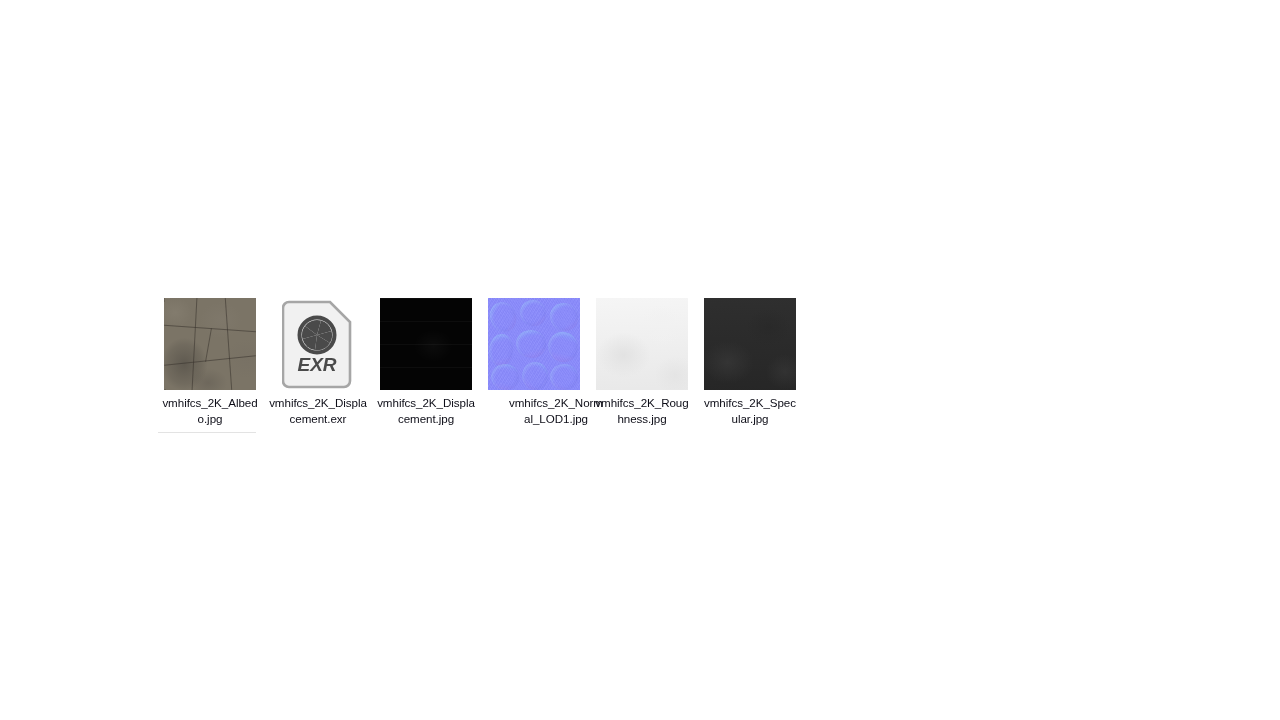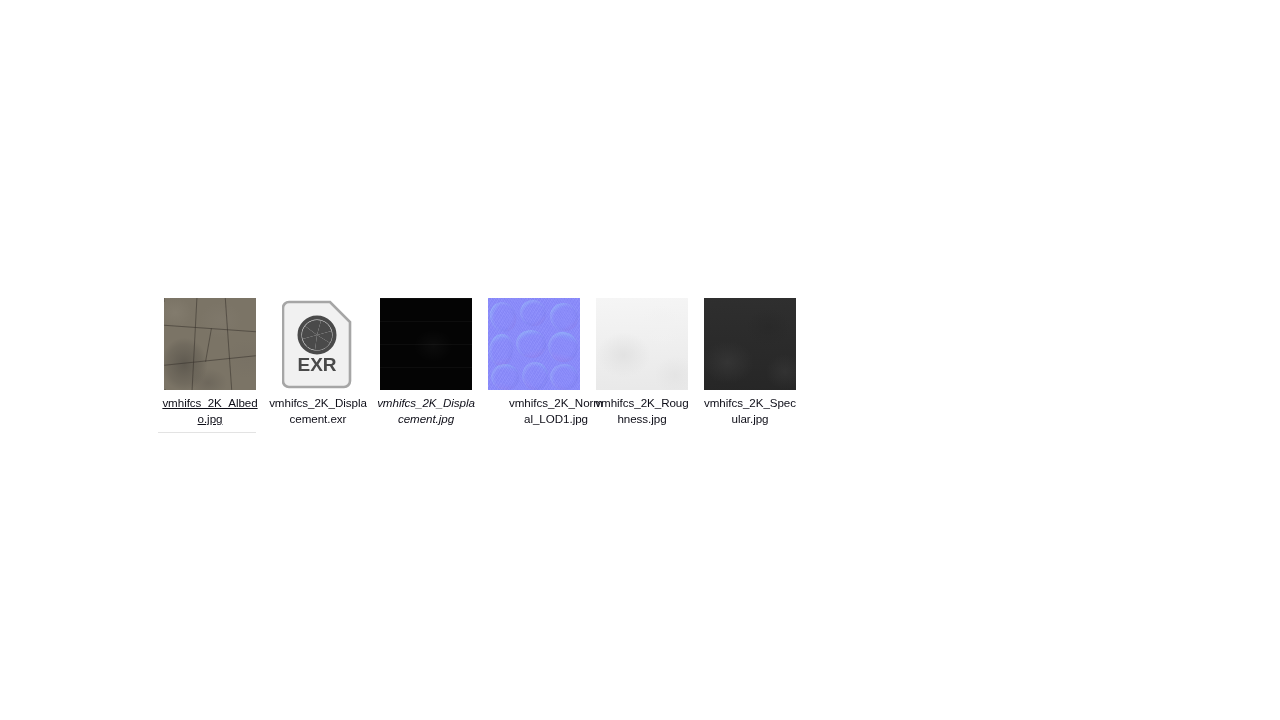--- a/index.html
+++ b/index.html
@@ -137,38 +137,39 @@
       linear-gradient(2deg, rgba(24,24,24,0.35), rgba(52,52,52,0.15));
   }
 
   
   .exr-icon {
     position: absolute;
     left: 10px;
     top: 0px;
     width: 70px;
     height: 92px;
+    font-style: italic;
   }
   .exr-icon svg { display: block; }
 </style>
 </head>
 <body style="background: rgb(255, 255, 255);">
 
 <div id="file-grid">
     <div class="file-item selected">
       <div class="thumb-box">
         <div class="thumb-img tex-albedo">
           <span class="crack" style="left: 0px; top: 30px; width: 92px; height: 1.4px; transform: rotate(4deg);"></span>
           <span class="crack" style="left: 0px; top: 62px; width: 92px; height: 1.2px; transform: rotate(-6deg);"></span>
           <span class="crack" style="left: 30px; top: 0px; width: 1.4px; height: 92px; transform: rotate(3deg);"></span>
           <span class="crack" style="left: 64px; top: 0px; width: 1.2px; height: 92px; transform: rotate(-4deg);"></span>
           <span class="crack" style="left: 44px; top: 30px; width: 1.1px; height: 34px; transform: rotate(10deg);"></span>
         </div>
       </div>
-      <div class="file-label" style="color: rgb(13, 13, 23); text-decoration: underline;">vmhifcs_2K_Albedo.jpg</div>
+      <div class="file-label" style="color: rgb(13, 13, 23);">vmhifcs_2K_Albedo.jpg</div>
       <div class="selection-rule" style="background: rgb(227, 227, 227);"></div>
     </div>
     <div class="file-item">
       <div class="thumb-box">
         <div class="thumb-img">
           <div class="exr-icon">
             <svg width="70" height="92" viewBox="0 0 70 92">
               <path d="M6 3 H47 L67 23 V82 A6 6 0 0 1 61 88 H6 A6 6 0 0 1 0 82 V9 A6 6 0 0 1 6 3 Z" transform="translate(1,1)" fill="#f1f1f1" stroke="#a6a6a6" stroke-width="2.6"></path>
               <g transform="translate(35,37)" fill="#4a4a4a">
                 <circle cx="0" cy="0" r="17.5" fill="none" stroke="#4a4a4a" stroke-width="4"></circle>
@@ -185,21 +186,21 @@
             </svg>
           </div>
         </div>
       </div>
       <div class="file-label" style="color: rgb(13, 13, 23);">vmhifcs_2K_Displacement.exr</div>
     </div>
     <div class="file-item">
       <div class="thumb-box">
         <div class="thumb-img tex-black"></div>
       </div>
-      <div class="file-label" style="color: rgb(13, 13, 23); font-style: italic;">vmhifcs_2K_Displacement.jpg</div>
+      <div class="file-label" style="color: rgb(13, 13, 23);">vmhifcs_2K_Displacement.jpg</div>
     </div>
     <div class="file-item">
       <div class="thumb-box">
         <div class="thumb-img">
           <div class="tex-normal">
             <div class="cell" style="left: 2px; top: 4px; width: 26px; height: 30px; transform: rotate(-12deg); background-image: linear-gradient(128deg, rgba(120, 255, 255, 0.14) 0%, rgba(138, 139, 251, 0) 30%, rgba(138, 139, 251, 0) 70%, rgba(255, 130, 220, 0.11) 100%); box-shadow: rgba(190, 255, 255, 0.176) 2px 2px 3px inset, rgba(96, 92, 210, 0.125) -2px -2px 3px inset;"></div>
             <div class="cell" style="left: 32px; top: 2px; width: 26px; height: 26px; transform: rotate(6deg); background-image: linear-gradient(139deg, rgba(120, 255, 255, 0.14) 0%, rgba(138, 139, 251, 0) 30%, rgba(138, 139, 251, 0) 70%, rgba(255, 130, 220, 0.11) 100%); box-shadow: rgba(190, 255, 255, 0.176) 2px 2px 3px inset, rgba(96, 92, 210, 0.125) -2px -2px 3px inset;"></div>
             <div class="cell" style="left: 62px; top: 5px; width: 28px; height: 28px; transform: rotate(-4deg); background-image: linear-gradient(150deg, rgba(120, 255, 255, 0.14) 0%, rgba(138, 139, 251, 0) 30%, rgba(138, 139, 251, 0) 70%, rgba(255, 130, 220, 0.11) 100%); box-shadow: rgba(190, 255, 255, 0.176) 2px 2px 3px inset, rgba(96, 92, 210, 0.125) -2px -2px 3px inset;"></div>
             <div class="cell" style="left: 1px; top: 36px; width: 24px; height: 32px; transform: rotate(8deg); background-image: linear-gradient(161deg, rgba(120, 255, 255, 0.14) 0%, rgba(138, 139, 251, 0) 30%, rgba(138, 139, 251, 0) 70%, rgba(255, 130, 220, 0.11) 100%); box-shadow: rgba(190, 255, 255, 0.176) 2px 2px 3px inset, rgba(96, 92, 210, 0.125) -2px -2px 3px inset;"></div>
             <div class="cell" style="left: 28px; top: 32px; width: 30px; height: 28px; transform: rotate(-8deg); background-image: linear-gradient(172deg, rgba(120, 255, 255, 0.14) 0%, rgba(138, 139, 251, 0) 30%, rgba(138, 139, 251, 0) 70%, rgba(255, 130, 220, 0.11) 100%); box-shadow: rgba(190, 255, 255, 0.176) 2px 2px 3px inset, rgba(96, 92, 210, 0.125) -2px -2px 3px inset;"></div>

